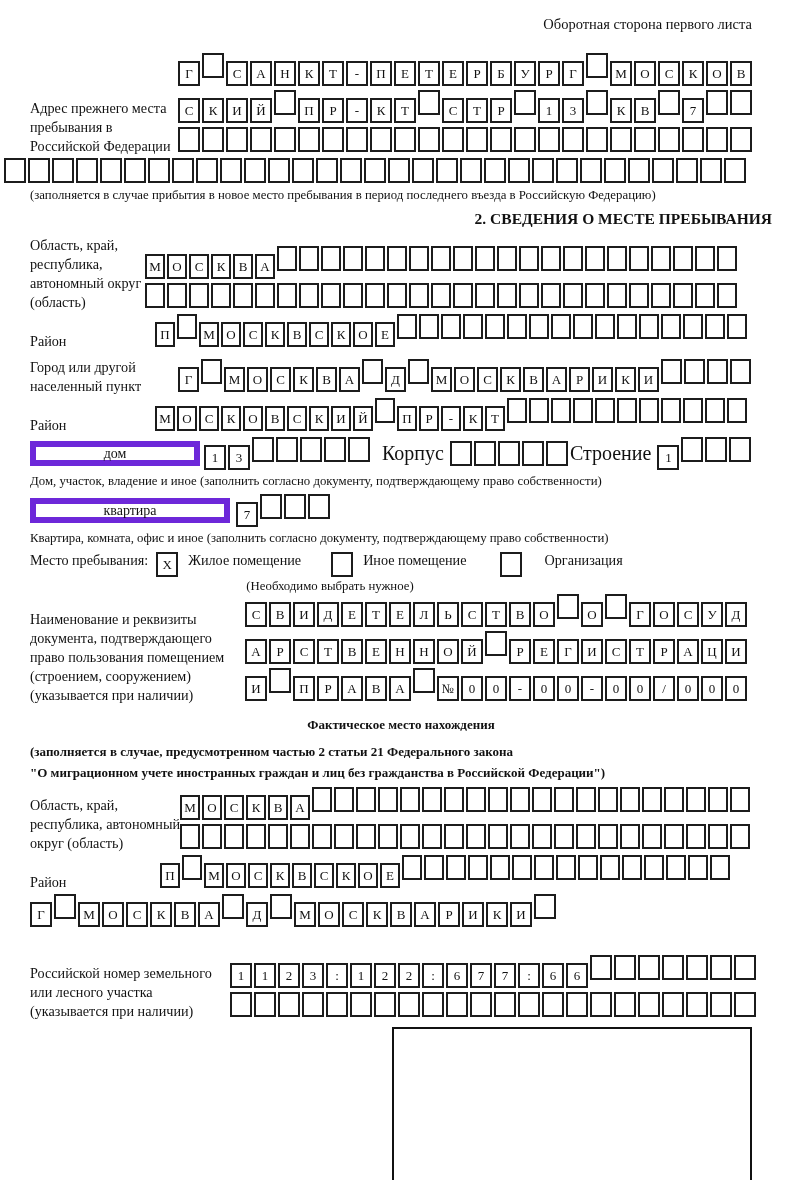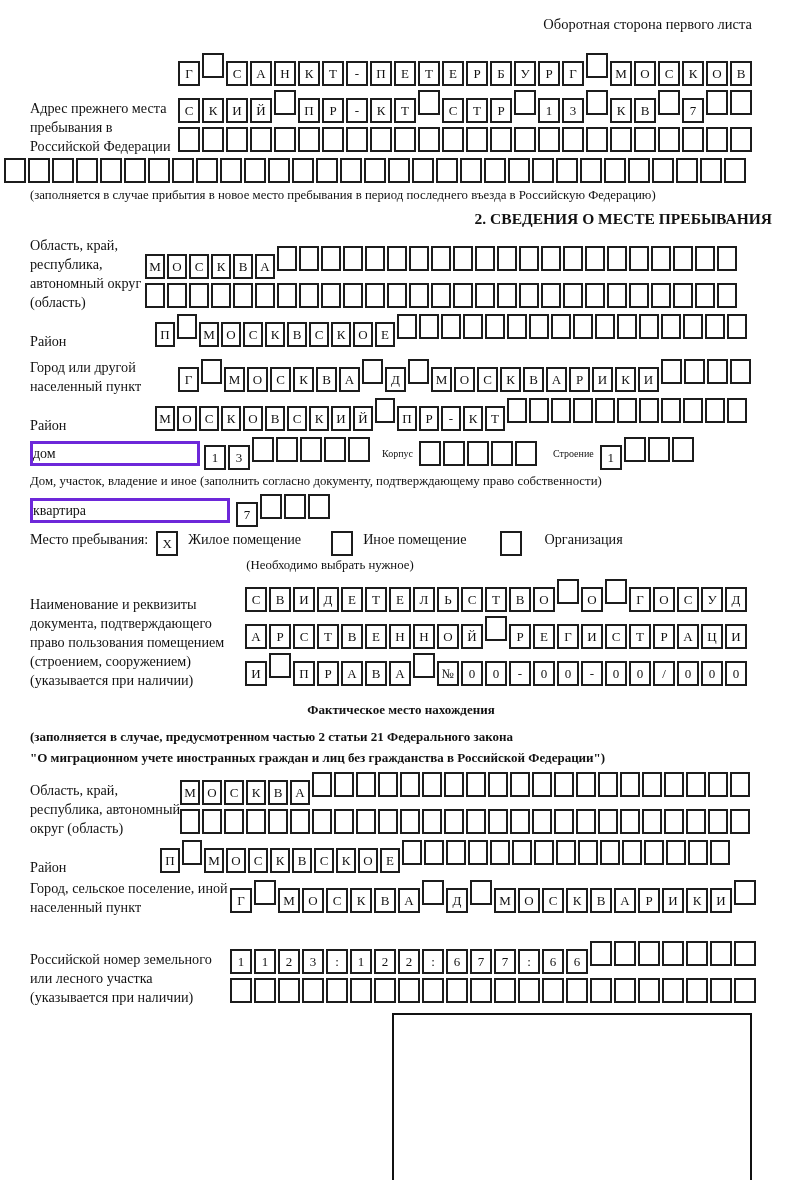--- a/index.html
+++ b/index.html
@@ -19,29 +19,29 @@
         margin-right:2px;font-size:13px;line-height:25px;background:#fff;}
   .row24 .cell,.row31 .cell,.row22 .cell,.row21 .cell,.row7 .cell,.row5 .cell,.row4 .cell{width:22px;}
   .row25 .cell{width:21px;}
   .fullrow{margin-left:-26px;}
 
   .note{font-size:12.8px;line-height:17px;}
   .center{text-align:left;}
   .sect-title{text-align:right;font-weight:bold;font-size:15.5px;margin:6px 0 8px 0;}
   .sub-title{text-align:center;font-weight:bold;font-size:13px;margin:12px 0 8px 0;}
 
-  .named-box{display:inline-flex;align-items:center;height:25px;
-             border:3px solid #6d28d9;box-sizing:border-box;font-size:14px;background:#fff;}
+  .named-box{display:inline-flex;align-items:center;justify-content:center;height:25px;
+             border:6px solid #6d28d9;box-sizing:border-box;font-size:14px;background:#fff;}
   .inline-row{display:flex;align-items:center;margin-bottom:3px;}
-  .inline-label{font-size:10px;}
+  .inline-label{font-size:20px;}
 
   .stay-row{display:flex;font-size:14.2px;margin:4px 0 2px 0;}
   .stay-row .cell{margin:0 0 0 8px;}
   .stay-row .opt-label{margin-left:10px;}
-  .stay-note{width:600px;text-align:center;font-size:12.8px;margin-bottom:6px;}
+  .stay-note{width:600px;text-align:center;font-size:12.8px;}
 
   .stamp-box{margin-left:362px;margin-top:6px;width:360px;height:176px;border:2px solid #111;box-sizing:border-box;}
 
   .law-note{font-size:13px;line-height:21px;margin-bottom:4px;font-weight:bold;}
   .mt6{margin-top:6px;}
 </style>
 </head>
 <body>
 
 <div class="page">
@@ -84,31 +84,32 @@
     <div class="cells"><span class="cell">М</span><span class="cell">О</span><span class="cell">С</span><span class="cell">К</span><span class="cell">О</span><span class="cell">В</span><span class="cell">С</span><span class="cell">К</span><span class="cell">И</span><span class="cell">Й</span><span class="cell"></span><span class="cell">П</span><span class="cell">Р</span><span class="cell">-</span><span class="cell">К</span><span class="cell">Т</span><span class="cell"></span><span class="cell"></span><span class="cell"></span><span class="cell"></span><span class="cell"></span><span class="cell"></span><span class="cell"></span><span class="cell"></span><span class="cell"></span><span class="cell"></span><span class="cell"></span></div>
   </div>
 
   <div class="inline-row">
     <span class="named-box" style="width:170px;">
         <span>дом</span>
       </span>
     <span class="cells row7" style="margin:0 0 0 4px;"><span class="cell">1</span><span class="cell">3</span><span class="cell"></span><span class="cell"></span><span class="cell"></span><span class="cell"></span><span class="cell"></span></span>
     <span class="inline-label" style="margin-left:10px;">Корпус</span>
     <span class="cells row5" style="margin:0 0 0 6px;"><span class="cell"></span><span class="cell"></span><span class="cell"></span><span class="cell"></span><span class="cell"></span></span>
-    <span class="inline-label" style="margin-left:14px;">Строение</span>
+    <span class="inline-label" style="">Строение</span>
     <span class="cells row4" style="margin:0 0 0 6px;"><span class="cell">1</span><span class="cell"></span><span class="cell"></span><span class="cell"></span></span>
   </div>
   <div class="note" style="margin-bottom:4px;">Дом, участок, владение и иное (заполнить согласно документу, подтверждающему право собственности)</div>
 
   <div class="inline-row">
     <span class="named-box" style="width:200px;">
         <span>квартира</span>
       </span>
     <span class="cells row4" style="margin:0 0 0 6px;"><span class="cell">7</span><span class="cell"></span><span class="cell"></span><span class="cell"></span></span>
   </div>
+  <div class="note" style="margin-bottom:5px;">Квартира, комната, офис и иное (заполнить согласно документу, подтверждающему право собственности)</div>
 
   <div class="stay-row">
     <span>Место пребывания:</span>
     <span class="cell" style="width:22px;">X</span>
     <span class="opt-label">Жилое помещение</span>
     <span class="cell" style="width:22px;margin-left:30px;"></span>
     <span class="opt-label">Иное помещение</span>
     <span class="cell" style="width:22px;margin-left:34px;"></span>
     <span class="opt-label" style="margin-left:22px;">Организация</span>
   </div>
@@ -136,21 +137,20 @@
       <div class="cells"><span class="cell"></span><span class="cell"></span><span class="cell"></span><span class="cell"></span><span class="cell"></span><span class="cell"></span><span class="cell"></span><span class="cell"></span><span class="cell"></span><span class="cell"></span><span class="cell"></span><span class="cell"></span><span class="cell"></span><span class="cell"></span><span class="cell"></span><span class="cell"></span><span class="cell"></span><span class="cell"></span><span class="cell"></span><span class="cell"></span><span class="cell"></span><span class="cell"></span><span class="cell"></span><span class="cell"></span><span class="cell"></span><span class="cell"></span></div>
     </div>
   </div>
 
   <div class="field">
     <div class="flabel w130">Район</div>
     <div class="cells"><span class="cell">П</span><span class="cell"></span><span class="cell">М</span><span class="cell">О</span><span class="cell">С</span><span class="cell">К</span><span class="cell">В</span><span class="cell">С</span><span class="cell">К</span><span class="cell">О</span><span class="cell">Е</span><span class="cell"></span><span class="cell"></span><span class="cell"></span><span class="cell"></span><span class="cell"></span><span class="cell"></span><span class="cell"></span><span class="cell"></span><span class="cell"></span><span class="cell"></span><span class="cell"></span><span class="cell"></span><span class="cell"></span><span class="cell"></span><span class="cell"></span></div>
   </div>
 
   <div class="field">
-    <div class="flabel w200">Город, сельское поселение, иной населенный пункт</div>
     <div class="cells row22"><span class="cell">Г</span><span class="cell"></span><span class="cell">М</span><span class="cell">О</span><span class="cell">С</span><span class="cell">К</span><span class="cell">В</span><span class="cell">А</span><span class="cell"></span><span class="cell">Д</span><span class="cell"></span><span class="cell">М</span><span class="cell">О</span><span class="cell">С</span><span class="cell">К</span><span class="cell">В</span><span class="cell">А</span><span class="cell">Р</span><span class="cell">И</span><span class="cell">К</span><span class="cell">И</span><span class="cell"></span></div>
   </div>
 
   <div class="field">
     <div class="flabel w200">Российской номер земельного или лесного участка (указывается при наличии)</div>
     <div>
       <div class="cells row22" style="margin-top:22px;"><span class="cell">1</span><span class="cell">1</span><span class="cell">2</span><span class="cell">3</span><span class="cell">:</span><span class="cell">1</span><span class="cell">2</span><span class="cell">2</span><span class="cell">:</span><span class="cell">6</span><span class="cell">7</span><span class="cell">7</span><span class="cell">:</span><span class="cell">6</span><span class="cell">6</span><span class="cell"></span><span class="cell"></span><span class="cell"></span><span class="cell"></span><span class="cell"></span><span class="cell"></span><span class="cell"></span></div>
       <div class="cells row22"><span class="cell"></span><span class="cell"></span><span class="cell"></span><span class="cell"></span><span class="cell"></span><span class="cell"></span><span class="cell"></span><span class="cell"></span><span class="cell"></span><span class="cell"></span><span class="cell"></span><span class="cell"></span><span class="cell"></span><span class="cell"></span><span class="cell"></span><span class="cell"></span><span class="cell"></span><span class="cell"></span><span class="cell"></span><span class="cell"></span><span class="cell"></span><span class="cell"></span></div>
     </div>
   </div>

